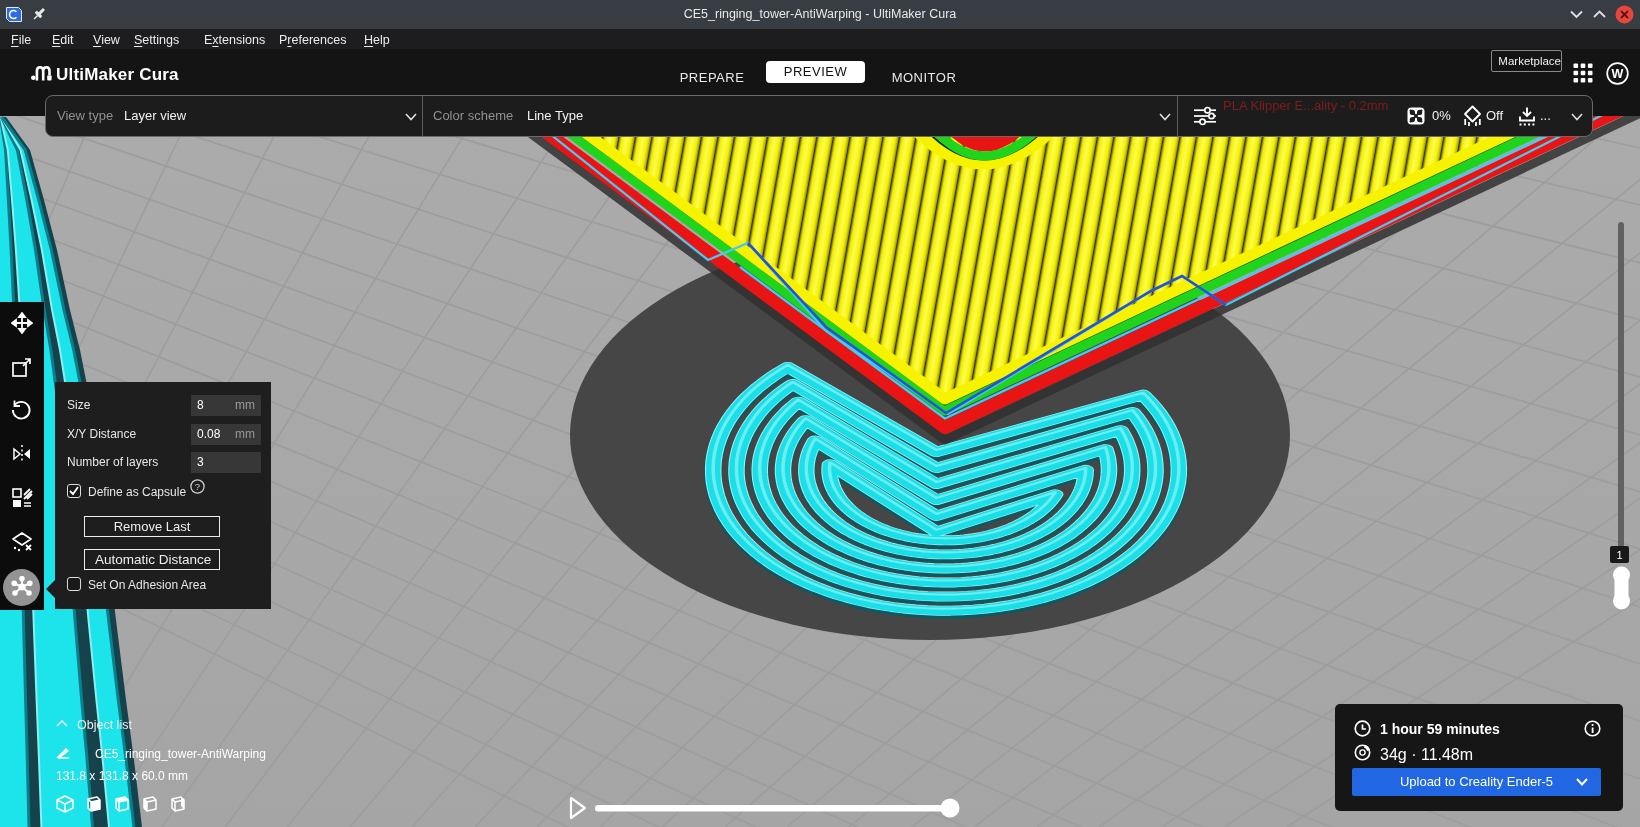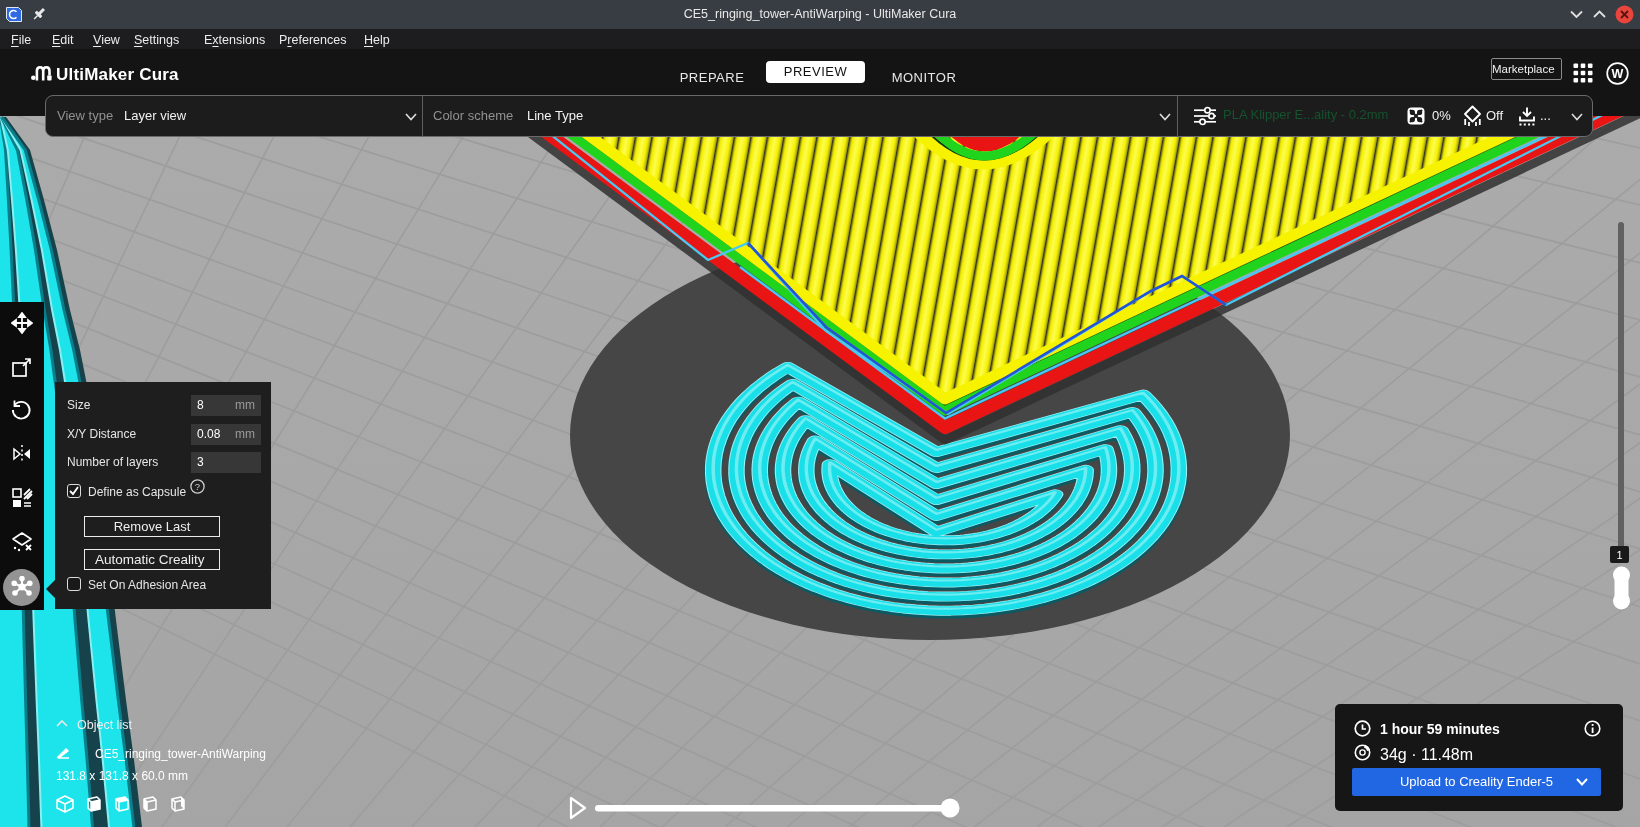--- a/index.html
+++ b/index.html
@@ -274,21 +274,21 @@
 <div id="header" class="abs">
   <svg class="abs" style="left:31px;top:14px" width="21" height="18">
       <circle cx="2.3" cy="13.8" r="2.3" fill="#fff"></circle>
       <path d="M5.9,16.5 V7 Q5.9,3.2 9.05,3.2 Q12.2,3.2 12.2,7 V16.5 M12.2,16.5 V7 Q12.2,3.2 15.35,3.2 Q18.5,3.2 18.5,7 V11" stroke="#fff" stroke-width="2.6" fill="none"></path>
       <rect x="16.2" y="11.2" width="4.4" height="5.3" rx="1" fill="#fff"></rect>
     </svg>
   <div class="abs" style="left:56px;top:15px;font-size:17px;font-weight:600;color:#fff;letter-spacing:0.2px">UltiMaker Cura</div>
   <div class="abs" style="left:662px;top:15px;width:100px;text-align:center;font-size:13px;letter-spacing:0.5px;color:#e8e8e8;padding-top:5px">PREPARE</div>
   <div class="abs" style="left:766px;top:11px;width:99px;height:22px;background:#fff;border-radius:4px;text-align:center;font-size:13px;letter-spacing:0.5px;color:#111;line-height:22px">PREVIEW</div>
   <div class="abs" style="left:874px;top:15px;width:100px;text-align:center;font-size:13px;letter-spacing:0.5px;color:#e8e8e8;padding-top:5px">MONITOR</div>
-  <div class="abs" style="left:1491px;top:8px;width:71px;height:22px;border:1px solid #8a8a8a;border-radius:2px;font-size:11.5px;color:#f0f0f0;text-align:left;line-height:21px">Marketplace</div>
+  <div class="abs" style="left:1491px;top:0;width:71px;height:22px;border:1px solid #8a8a8a;border-radius:2px;font-size:11.5px;color:#f0f0f0;text-align:right;line-height:21px">Marketplace</div>
   <svg class="abs" style="left:1573px;top:13px" width="21" height="21">
       <rect x="0.5" y="0.5" width="4.6" height="4.6" rx="1" fill="#fff"></rect>
       <rect x="7.7" y="0.5" width="4.6" height="4.6" rx="1" fill="#fff"></rect>
       <rect x="14.9" y="0.5" width="4.6" height="4.6" rx="1" fill="#fff"></rect>
       <rect x="0.5" y="7.7" width="4.6" height="4.6" rx="1" fill="#fff"></rect>
       <rect x="7.7" y="7.7" width="4.6" height="4.6" rx="1" fill="#fff"></rect>
       <rect x="14.9" y="7.7" width="4.6" height="4.6" rx="1" fill="#fff"></rect>
       <rect x="0.5" y="14.9" width="4.6" height="4.6" rx="1" fill="#fff"></rect>
       <rect x="7.7" y="14.9" width="4.6" height="4.6" rx="1" fill="#fff"></rect>
       <rect x="14.9" y="14.9" width="4.6" height="4.6" rx="1" fill="#fff"></rect>
@@ -317,21 +317,21 @@
   <svg class="abs" style="left:10px;top:11px" width="24" height="20">
       <g stroke="#fff" stroke-width="1.7">
         <line x1="1" y1="4.2" x2="23" y2="4.2"></line>
         <line x1="1" y1="10" x2="23" y2="10"></line>
         <line x1="1" y1="15.8" x2="23" y2="15.8"></line>
         <circle cx="14.5" cy="4.2" r="2.7" fill="#1c1c1c"></circle>
         <circle cx="18.5" cy="10" r="2.7" fill="#1c1c1c"></circle>
         <circle cx="9.5" cy="15.8" r="2.7" fill="#1c1c1c"></circle>
       </g>
     </svg>
-  <div class="abs" style="left:40px;top:12px;color:#14532d">PLA Klipper E...ality - 0.2mm</div>
+  <div class="abs" style="left:40px;top:3px;color:#7f1d1d">PLA Klipper E...ality - 0.2mm</div>
   <svg class="abs" style="left:224px;top:12px" width="18" height="18">
       <rect x="0.5" y="0.5" width="17" height="17" rx="4" fill="#fff"></rect>
       <circle cx="5.4" cy="5.4" r="2.6" fill="#1c1c1c"></circle>
       <circle cx="12.6" cy="5.4" r="2.6" fill="#1c1c1c"></circle>
       <circle cx="5.4" cy="12.6" r="2.6" fill="#1c1c1c"></circle>
       <circle cx="12.6" cy="12.6" r="2.6" fill="#1c1c1c"></circle>
       <path d="M3,3 L15,15 M15,3 L3,15" stroke="#1c1c1c" stroke-width="2.2"></path>
     </svg>
   <div class="abs" style="left:249px;top:13px;color:#f2f2f2">0%</div>
   <svg class="abs" style="left:279px;top:10px" width="21" height="22">
@@ -413,17 +413,17 @@
   <div class="cb" style="left:12px;top:102px"><svg width="12" height="11" style="margin:0 0 2px 0">
         <path d="M2,6 L5,9 L10,2" stroke="#fff" stroke-width="1.8" fill="none"></path>
       </svg></div>
   <div class="abs" style="left:33px;top:103px">Define as Capsule</div>
   <svg class="abs" style="left:135px;top:97px" width="15" height="15">
       <circle cx="7.5" cy="7.5" r="6.6" fill="none" stroke="#cfcfcf" stroke-width="1.3"></circle>
       <text x="7.5" y="11" fill="#cfcfcf" font-size="9.5" text-anchor="middle">?</text>
     </svg>
   <div class="pbtn" style="top:134px">Remove Last</div>
   <div class="pbtn" style="top:167px;font-size:13.5px">
-      <span style="position:absolute;left:10px;white-space:nowrap">Automatic Creality</span>
+      <span style="position:absolute;left:10px;white-space:nowrap">Automatic Distance</span>
     </div>
   <div class="cb" style="left:12px;top:195px"></div>
   <div class="abs" style="left:33px;top:196px">Set On Adhesion Area</div>
 </div>
 
 </body></html>

